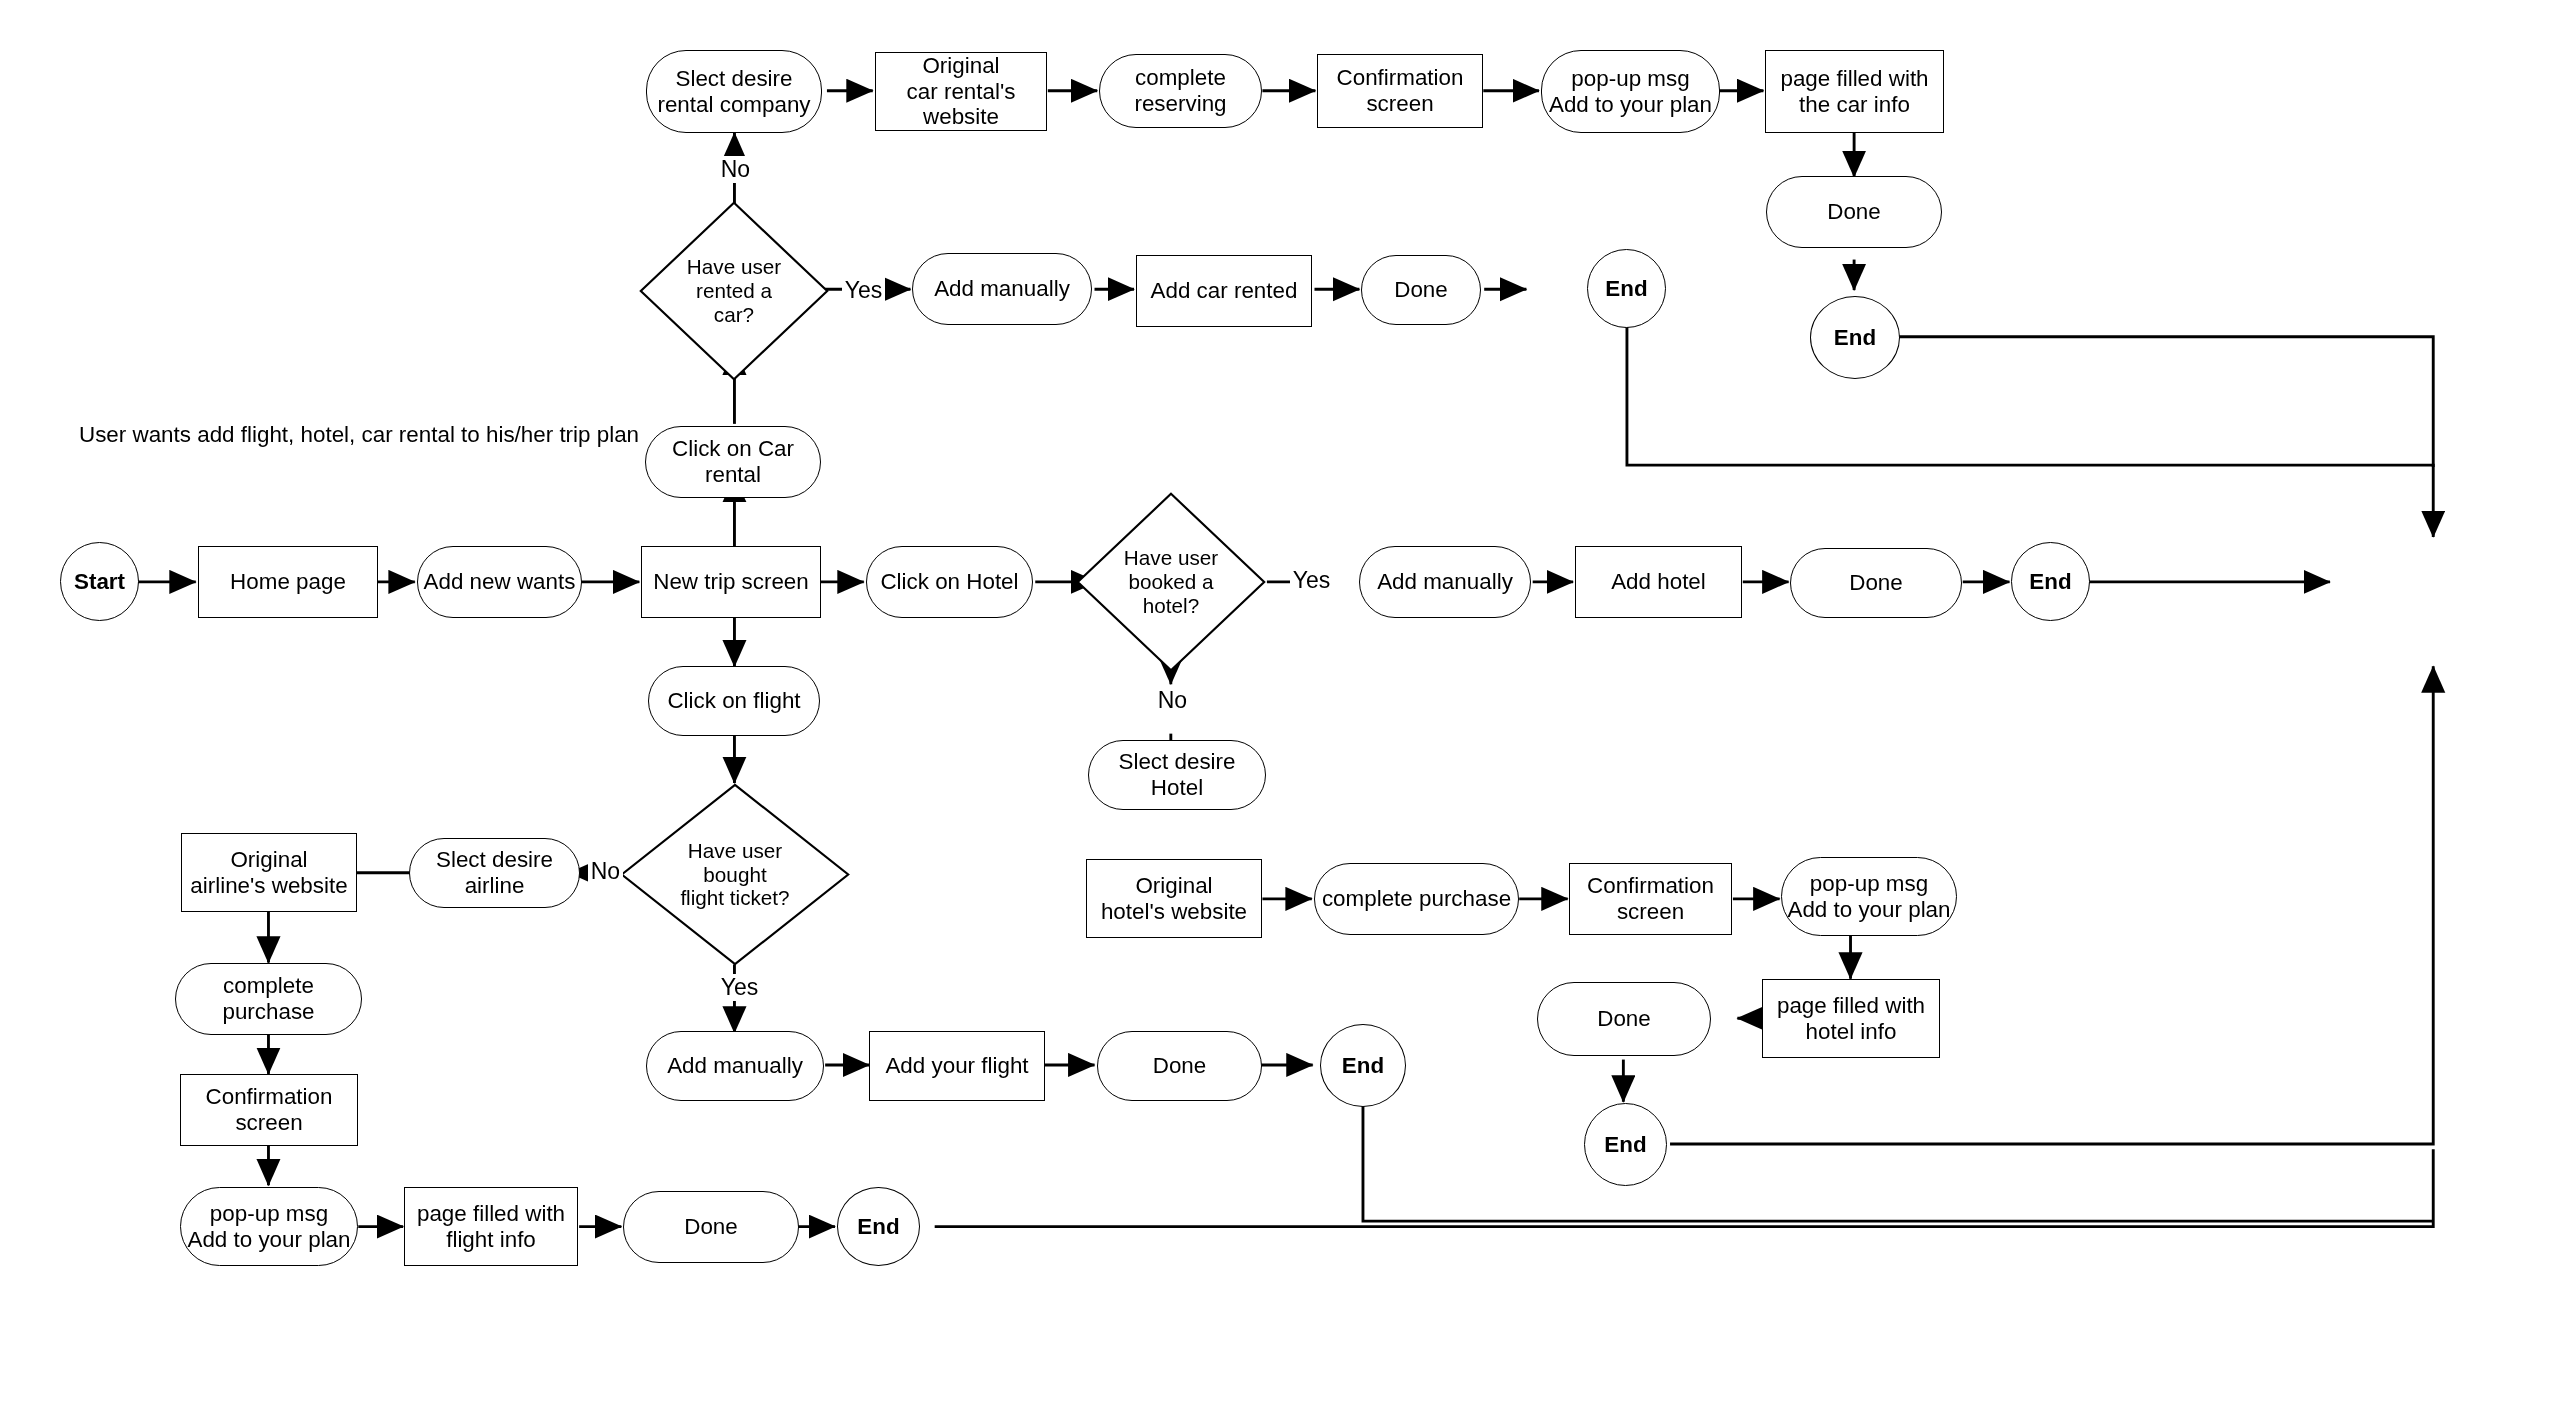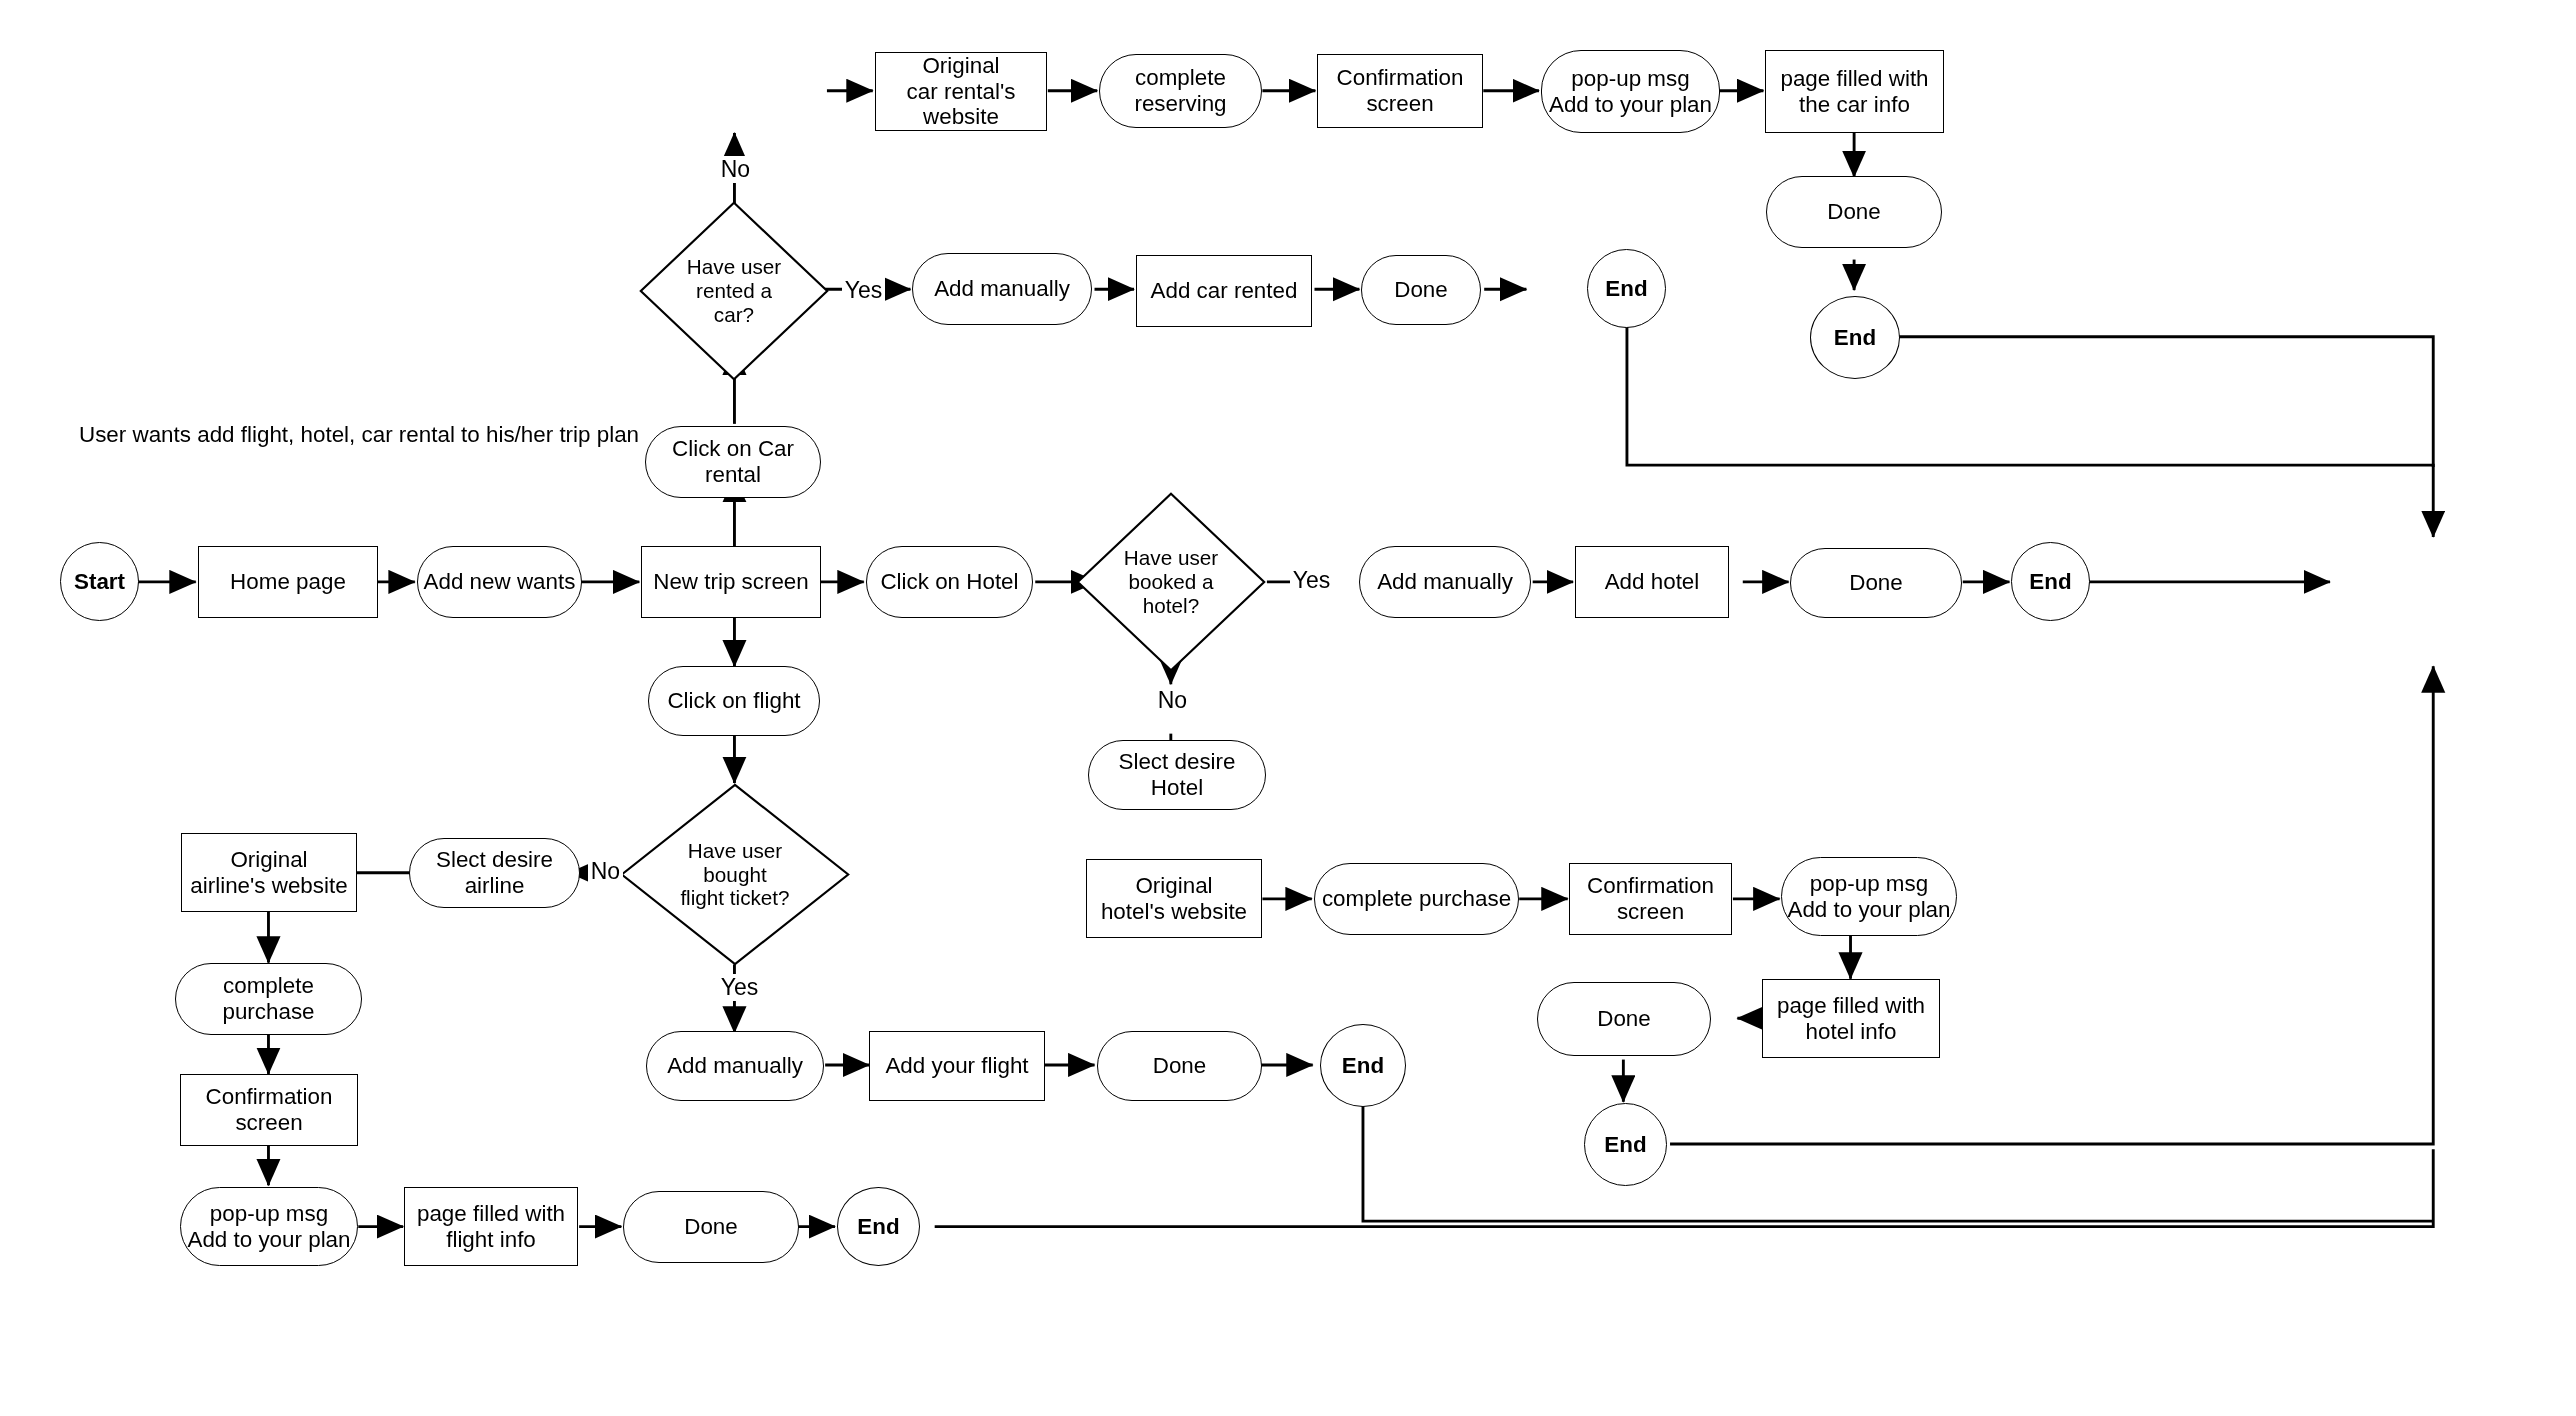--- a/index.html
+++ b/index.html
@@ -122,20 +122,24 @@
 
   <div class="node diamond" style="left:639px; top:201px; width:190px; height:180px;">
     <svg class="dshape" viewBox="0 0 212 200" preserveAspectRatio="none">
       <polygon points="106,2 210,100 106,198 2,100" fill="#fff" stroke="#000" stroke-width="2.4"></polygon>
     </svg>
     <span class="dlabel" style="white-space:pre-line; font-size:20.7px;">Have user
 rented a
 car?</span>
   </div>
 
+  <div class="node round" style="left:646px; top:50px; width:176px; height:83px;">
+    <span style="white-space:pre-line;">Slect desire
+rental company</span>
+  </div>
 
   <div class="node rect" style="left:875px; top:52px; width:172px; height:79px;">
     <span style="white-space:pre-line;">Original
 car rental's website</span>
   </div>
 
   <div class="node round" style="left:1099px; top:54px; width:163px; height:74px;">
     <span>complete reserving</span>
   </div>
 
@@ -190,21 +194,21 @@
     </svg>
     <span class="dlabel" style="white-space:pre-line; font-size:20.7px;">Have user
 booked a
 hotel?</span>
   </div>
 
   <div class="node round" style="left:1359px; top:546px; width:172px; height:72px;">
     <span>Add manually</span>
   </div>
 
-  <div class="node rect" style="left:1575px; top:546px; width:154px; height:72px;">
+  <div class="node rect" style="left:1575px; top:546px; width:167px; height:72px;">
     <span>Add hotel</span>
   </div>
 
   <div class="node round" style="left:1790px; top:548px; width:172px; height:70px;">
     <span>Done</span>
   </div>
 
   <div class="node ellipse" style="left:2011px; top:542px; width:79px; height:79px;">
     <span>End</span>
   </div>

